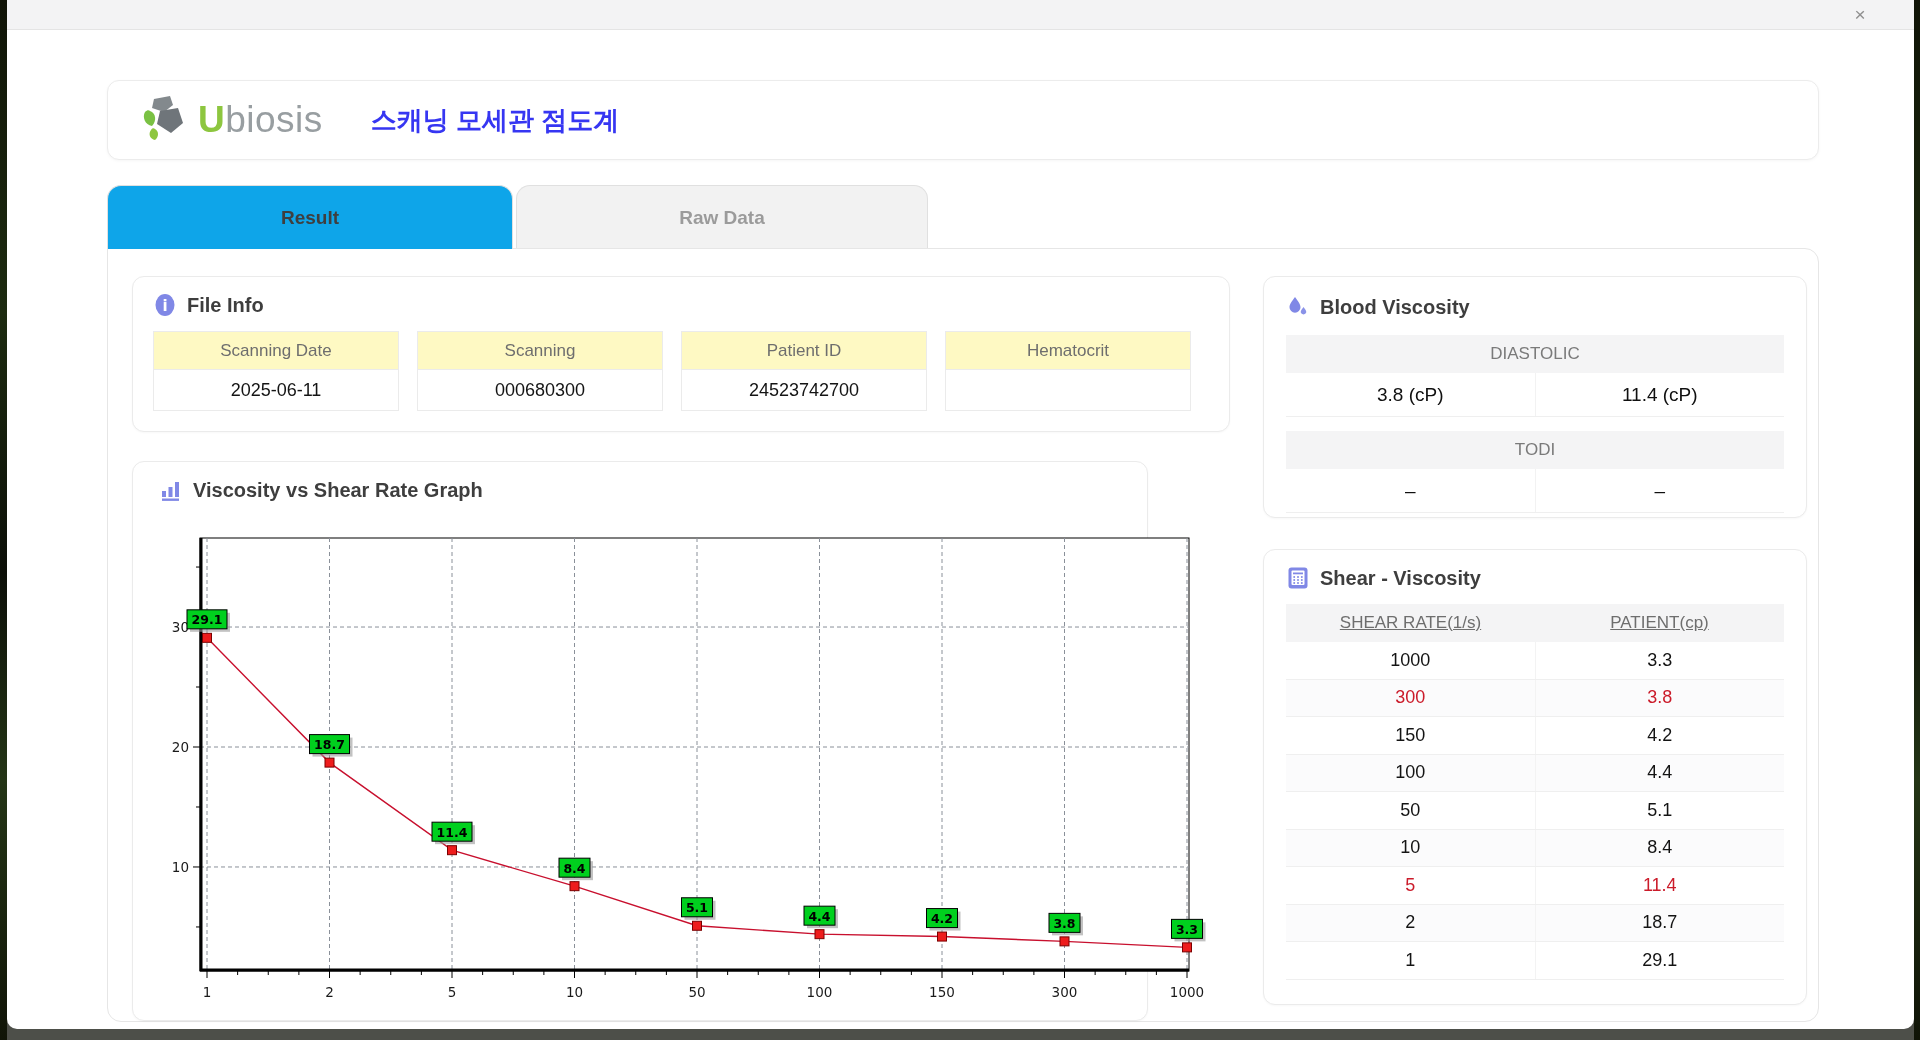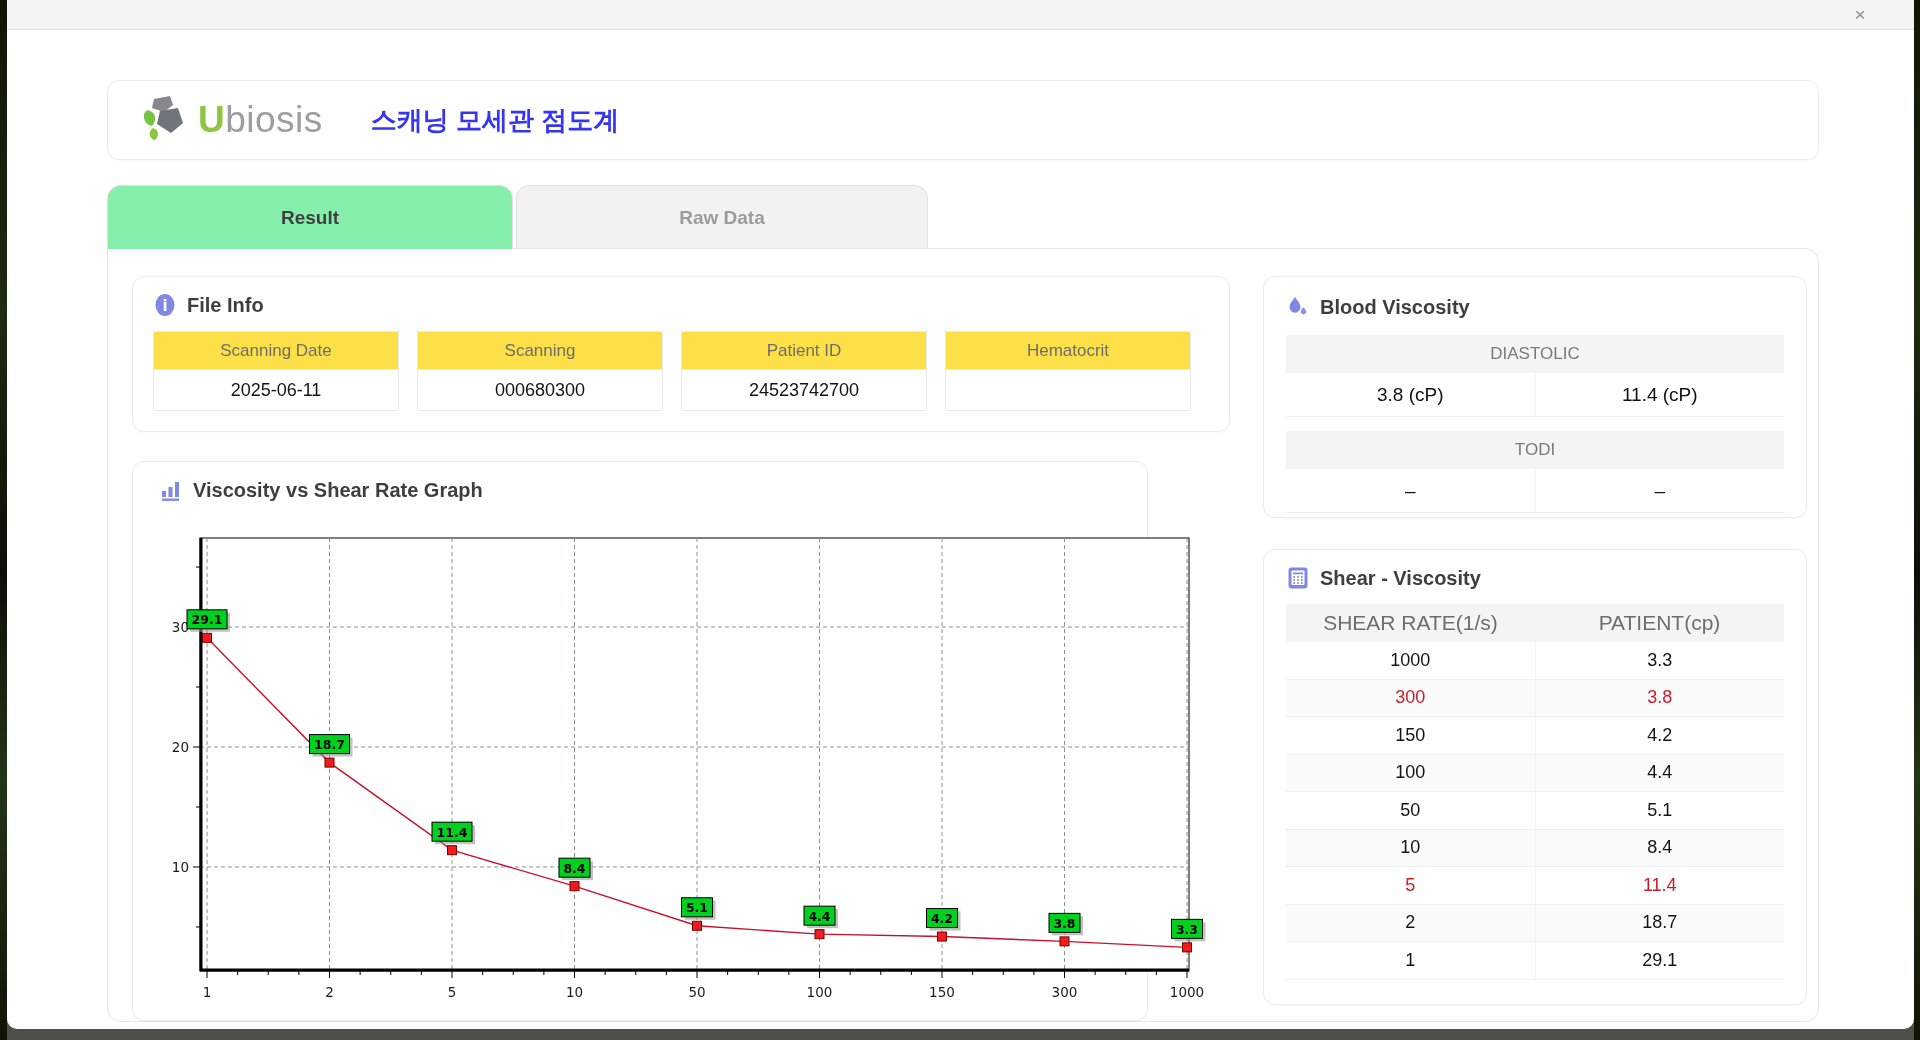--- a/index.html
+++ b/index.html
@@ -15,35 +15,35 @@
   
   .header-card { position:absolute; left:100px; top:80px; width:1712px; height:80px; background:#fff; border:1px solid #ececec; border-radius:12px; box-shadow:0 1px 3px rgba(0,0,0,0.04); display:flex; align-items:center; }
   .logo-wrap { display:flex; align-items:center; margin-left:32px; }
   .brand { font-size:37px; letter-spacing:0.5px; margin-left:6px; }
   .brand .u { color:#8dc63f; font-weight:bold; }
   .brand .rest { color:#989ea1; font-weight:500; }
   .app-title { margin-left:48px; color:#3636f2; font-size:26px; font-weight:bold; }
 
   
   .tab { position:absolute; top:185px; height:64px; display:flex; align-items:center; justify-content:center; font-size:19px; font-weight:bold; border:1px solid #e0e0e0; border-bottom:none; border-radius:14px 14px 0 0; }
-  .tab.active { left:100px; width:406px; background:#86efac; color:#3f3f3f; z-index:3; }
+  .tab.active { left:100px; width:406px; background:#0ea5e9; color:#3f3f3f; z-index:3; }
   .tab.inactive { left:509px; width:412px; background:#f2f2f2; color:#9b9b9b; z-index:1; }
 
   
   .content-card { position:absolute; left:100px; top:248px; width:1712px; height:774px; background:#fff; border:1px solid #e6e6e6; border-radius:0 14px 14px 14px; z-index:2; }
 
   .panel { position:absolute; background:#fff; border:1px solid #ebebeb; border-radius:12px; box-shadow:0 1px 2px rgba(0,0,0,0.03); }
   .panel-title { display:flex; align-items:center; gap:10px; font-size:20px; font-weight:bold; color:#3e3e3e; }
   .picon { width:24px; height:24px; flex:0 0 24px; }
 
   
   .p-fileinfo { left:24px; top:27px; width:1098px; height:156px; padding:16px 20px; }
   .fi-cols { display:flex; gap:18px; margin-top:14px; }
   .fi-col { width:246px; border:1px solid #ebebeb; }
-  .fi-head { height:38px; background:#fde047; border-bottom:1px solid #ebebeb; display:flex; align-items:center; justify-content:center; color:#6e6e6e; font-size:17px; }
+  .fi-head { height:38px; background:#fef9c3; border-bottom:1px solid #ebebeb; display:flex; align-items:center; justify-content:center; color:#6e6e6e; font-size:17px; }
   .fi-val { height:40px; display:flex; align-items:center; justify-content:center; color:#141414; font-size:18px; }
 
   
   .p-graph { left:24px; top:212px; width:1016px; height:560px; padding:16px 0 0 20px; }
   .p-graph .panel-title { margin-left:6px; }
   .chart-wrap { position:absolute; left:0; top:0; width:1098px; height:545px; }
   .chart-wrap svg { display:block; }
   svg text { font-family:"DejaVu Sans","Liberation Sans",sans-serif; }
 
   
@@ -53,21 +53,21 @@
   .bv-row-head .cell { flex:1; height:38px; display:flex; align-items:center; justify-content:center; color:#7a7a7a; font-size:17px; }
   .bv-row-val { display:flex; border-bottom:1px solid #efefef; }
   .bv-row-val .cell { flex:1; height:43px; display:flex; align-items:center; justify-content:center; color:#101010; font-size:19px; border-right:1px solid #f2f2f2; }
   .bv-row-val .cell:last-child { border-right:none; }
   .bv-gap { height:14px; }
 
   
   .p-shear { left:1155px; top:300px; width:544px; height:456px; padding:16px 22px; }
   .sv-table { margin-top:14px; }
   .sv-head { display:flex; background:#f4f4f5; }
-  .sv-head .sv-cell { color:#6e6e6e; font-size:21px; height:38px; }
+  .sv-head .sv-cell { color:#6e6e6e; font-size:17px; height:38px;text-decoration:underline; }
   .sv-cell { flex:1; display:flex; align-items:center; justify-content:center; }
   .sv-row { display:flex; border-bottom:1px solid #efefef; }
   .sv-row:nth-child(even) { background:#fbfbfc; }
   .sv-row .sv-cell { height:36.5px; font-size:18px; color:#141414; border-right:1px solid #f3f3f3; }
   .sv-row .sv-cell:last-child { border-right:none; }
   .sv-row.red .sv-cell { color:#cb1b2a; }
 </style>
 </head>
 <body>
 

